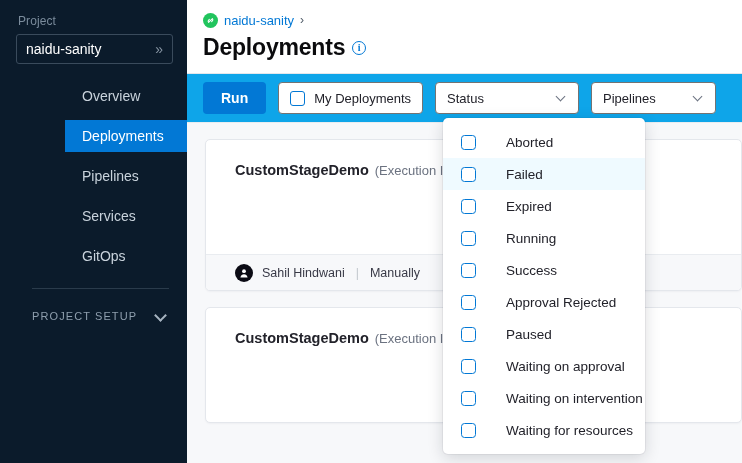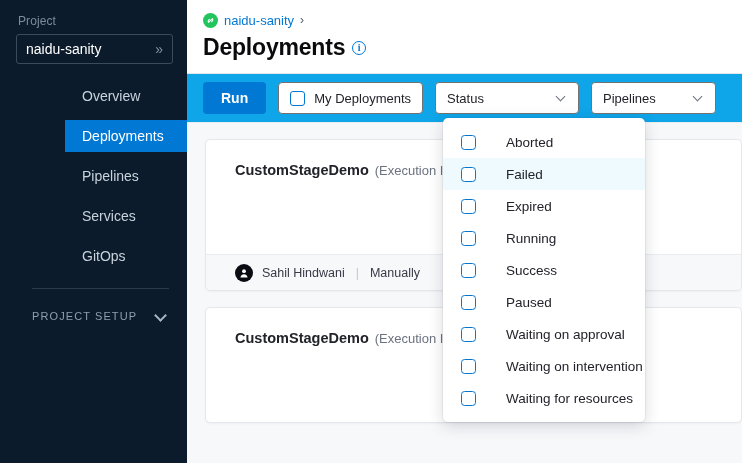--- a/index.html
+++ b/index.html
@@ -432,20 +432,24 @@
     <div class="dd-item">
       <span class="dd-cbox"></span>
       <span>Running</span>
     </div>
     <div class="dd-item">
       <span class="dd-cbox"></span>
       <span>Success</span>
     </div>
     <div class="dd-item">
       <span class="dd-cbox"></span>
+      <span>Approval Rejected</span>
+    </div>
+    <div class="dd-item">
+      <span class="dd-cbox"></span>
       <span>Paused</span>
     </div>
     <div class="dd-item">
       <span class="dd-cbox"></span>
       <span>Waiting on approval</span>
     </div>
     <div class="dd-item">
       <span class="dd-cbox"></span>
       <span>Waiting on intervention</span>
     </div>

